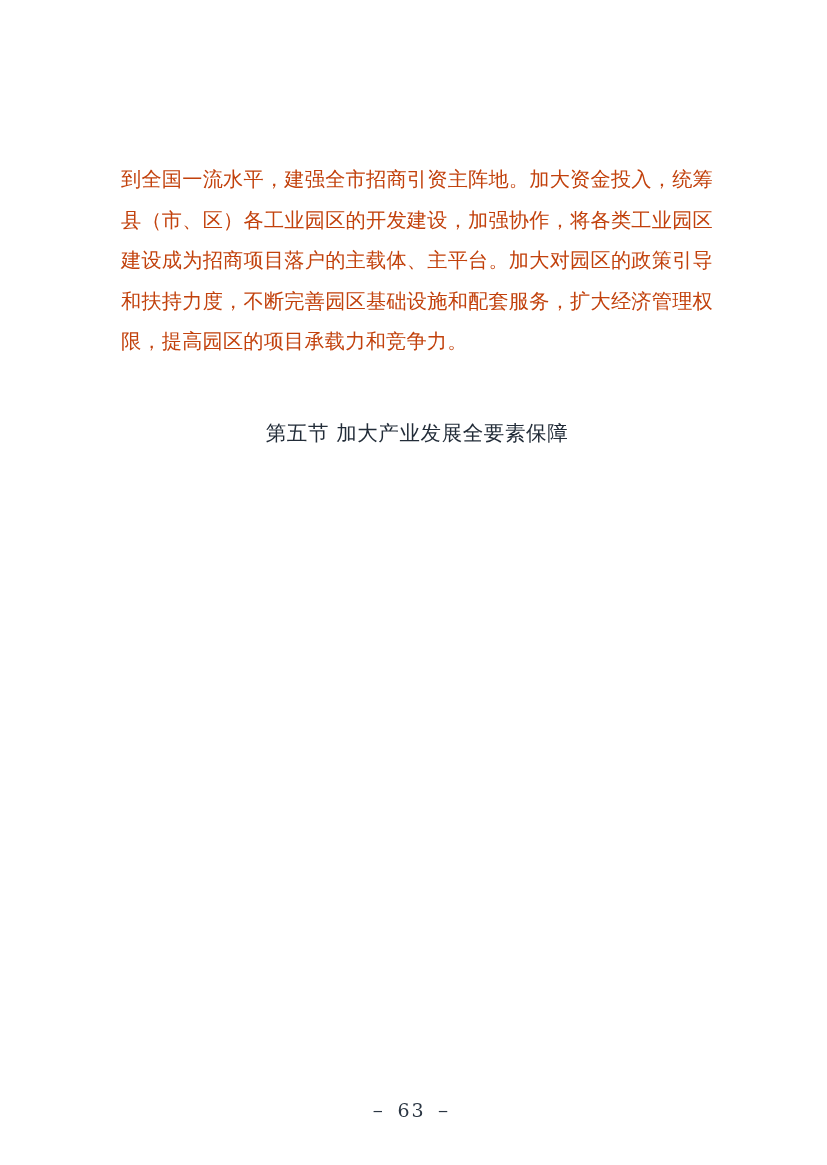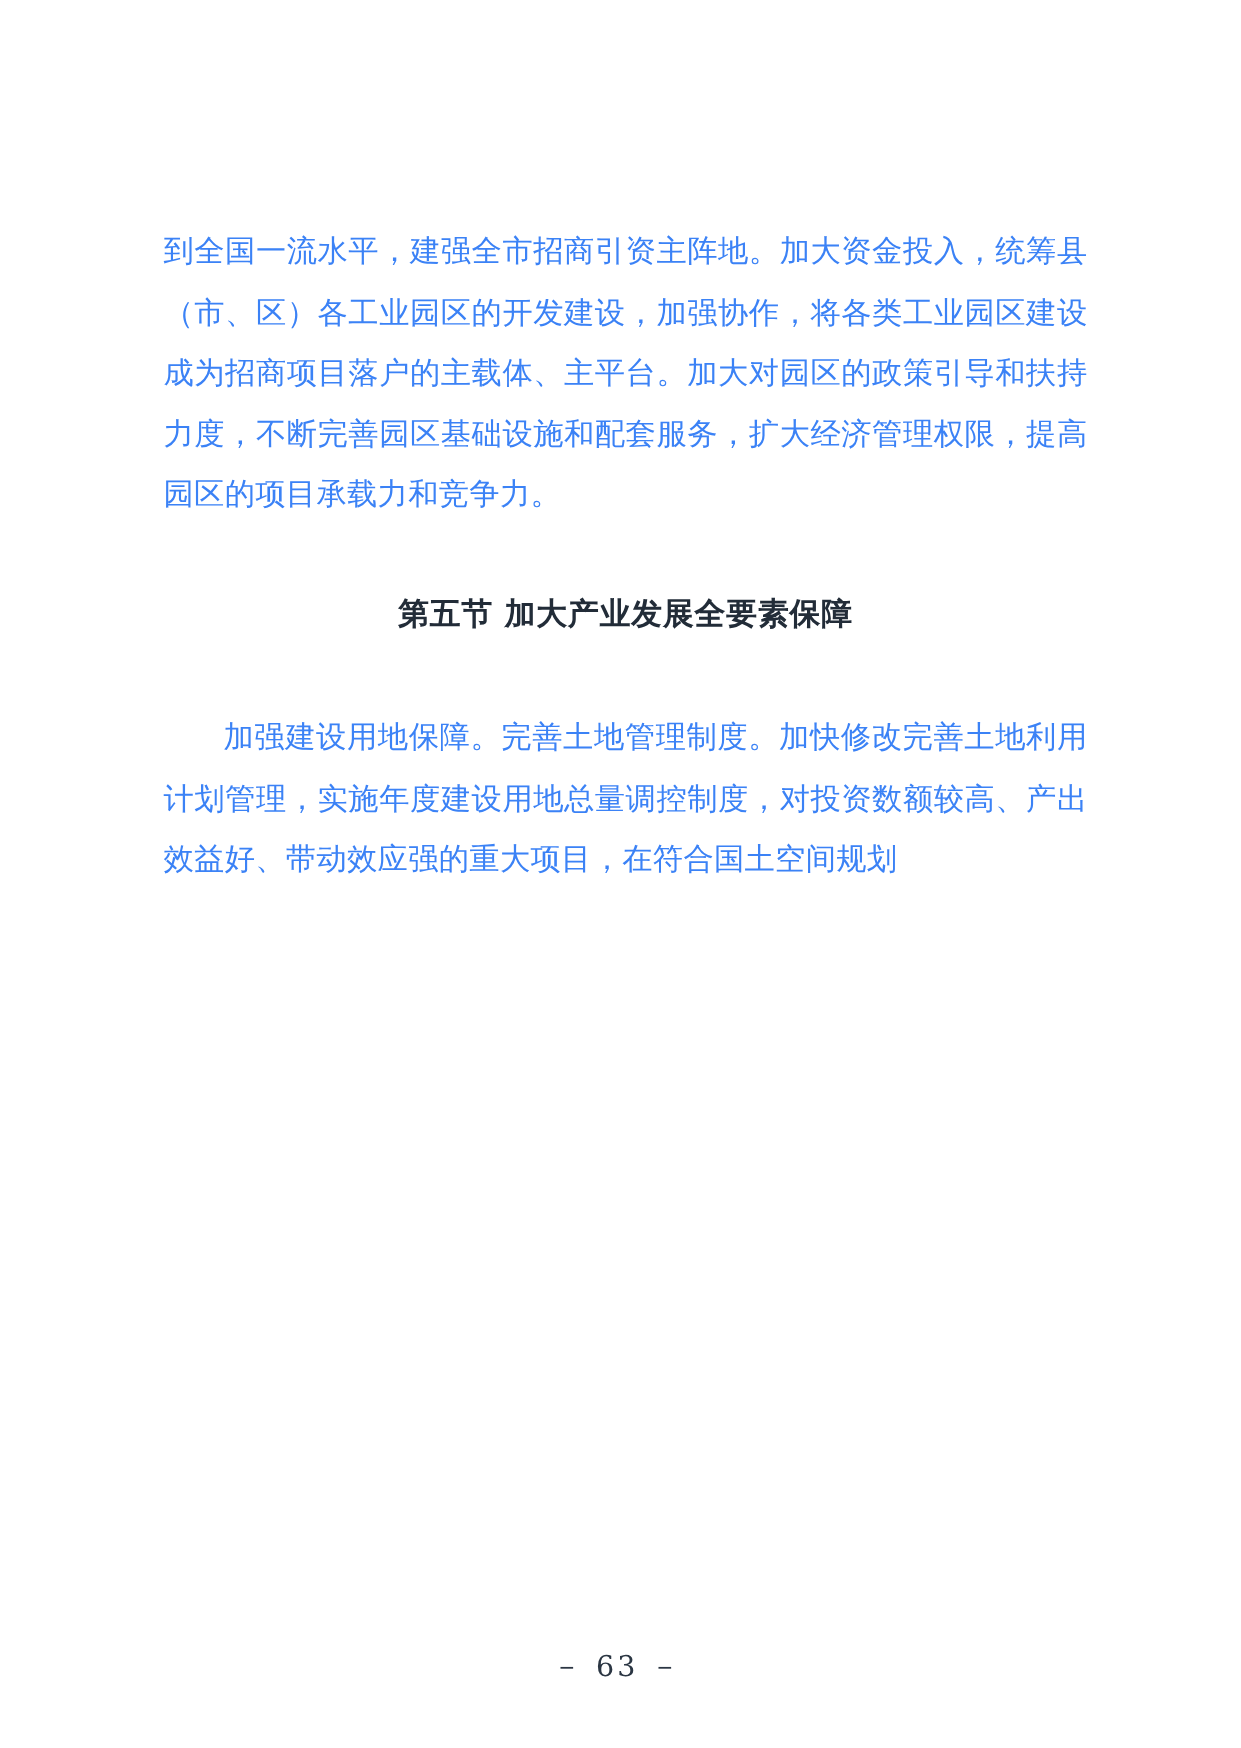--- a/index.html
+++ b/index.html
@@ -23,37 +23,37 @@
     height: 1165px;
     background: #ffffff;
   }
   .content {
     position: absolute;
     left: 105px;
     top: 143px;
     width: 624px;
   }
   p.para {
-    margin: 4px;
+    margin: 16px;
     font-size: 20.2px;
     line-height: 40.5px;
     text-align: justify;
     text-justify: inter-ideograph;
     letter-spacing: 0.2px;
-    color: #3b82f6;
+    color: #c2410c;
     text-indent: 0;
   }
   p.indent {
     text-indent: 40px;
   }
   h2.section-heading {
     margin: 0;
     font-size: 20.5px;
     line-height: 40.5px;
-    font-weight: bold;
+    font-weight: normal;
     text-align: center;
     color: #222c38;
     letter-spacing: 0.6px;
   }
   .gap-small { height: 2px; }
   .gap-heading-before { height: 33px; }
   .gap-heading-after { height: 36px; }
   .page-number {
     position: absolute;
     left: 0;
@@ -80,18 +80,17 @@
 
     <div class="gap-heading-before"></div>
 
     <h2 class="section-heading">第五节 加大产业发展全要素保障</h2>
 
     <div class="gap-heading-after"></div>
 
 
     <div class="gap-small"></div>
 
-    <p class="para indent">加强建设用地保障。完善土地管理制度。加快修改完善土地利用计划管理，实施年度建设用地总量调控制度，对投资数额较高、产出效益好、带动效应强的重大项目，在符合国土空间规划</p>
 
   </div>
 
   <div class="page-number">－ 63 －</div>
 </div>
 
 </body></html>

